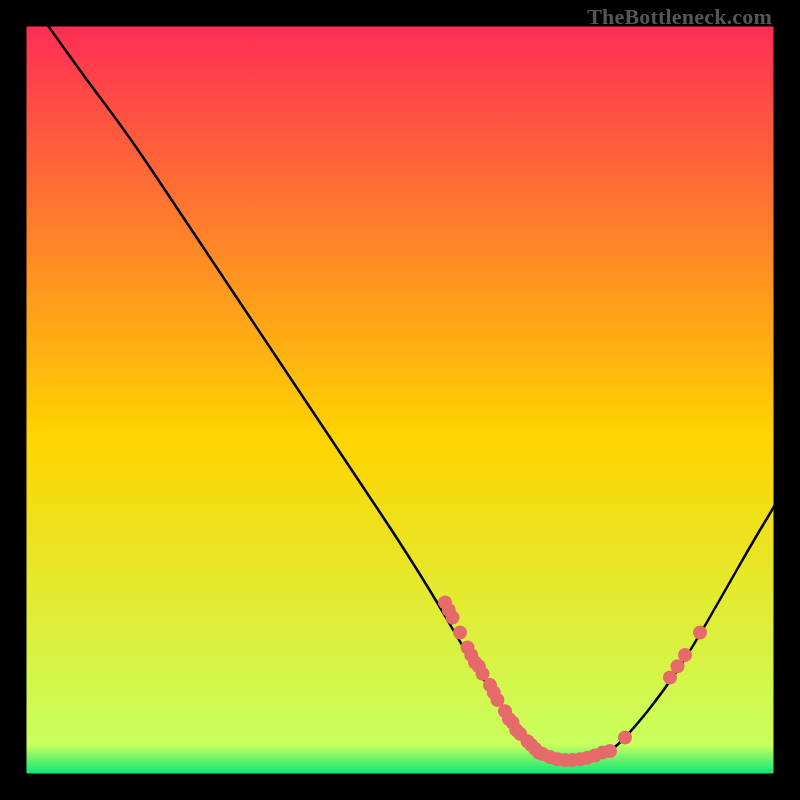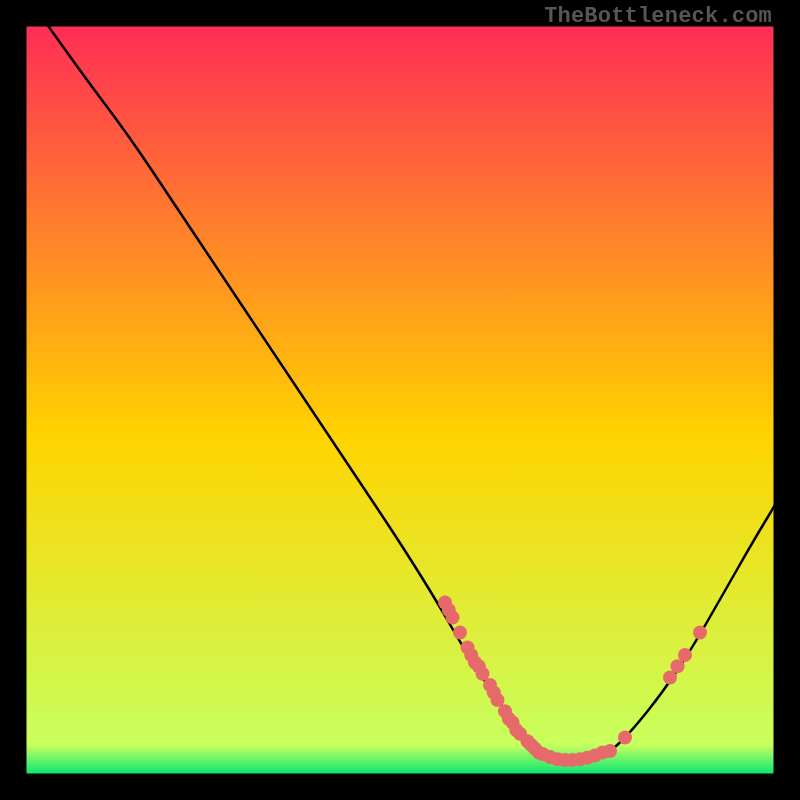--- a/index.html
+++ b/index.html
@@ -14,21 +14,21 @@
     position: absolute;
     left: 25px;
     top: 25px;
     width: 750px;
     height: 750px;
   }
   .watermark {
     position: absolute;
     top: 4px;
     right: 28px;
-    font-family: Liberation Mono, monospace;
+    font-family: Liberation Serif, serif;
     font-size: 22px;
     font-weight: bold;
     color: #565656;
     letter-spacing: 0.2px;
   }
 </style>
 </head>
 <body>
 <div class="wrap">
 

